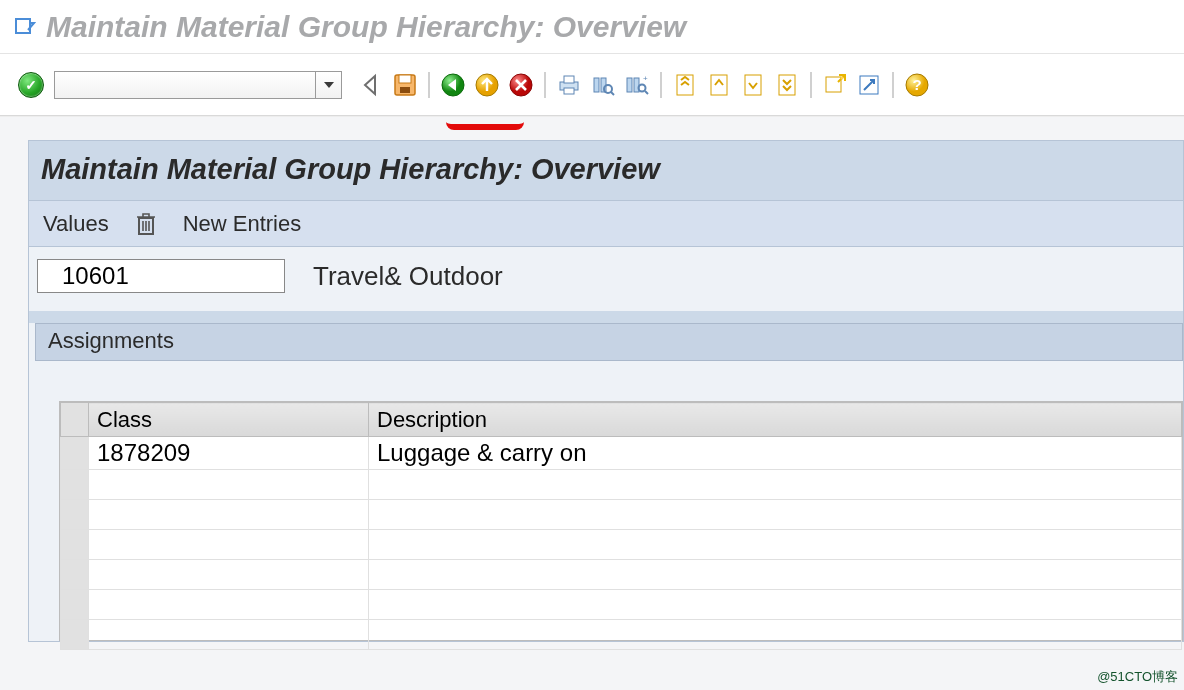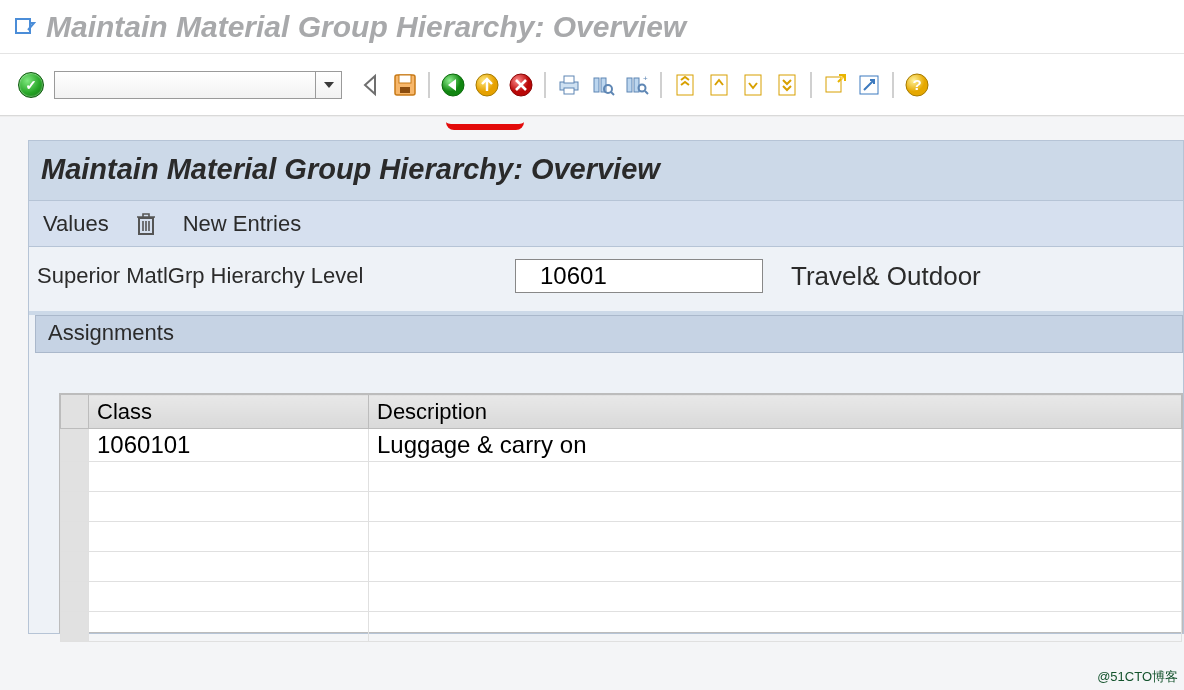--- a/index.html
+++ b/index.html
@@ -18,21 +18,21 @@
   svg { display:block; }
   .content { padding:24px 0 0 28px; }
   .panel { border:1px solid #b6c4d6; background:#ccd9e8; }
   .panel-title { font-size:29px; font-weight:bold; font-style:italic; color:#2a2a2a; padding:12px 16px 14px 12px; }
   .panel-sub { background:#d6e0ef; padding:6px 16px 6px 14px; display:flex; align-items:center; gap:26px; border-top:1px solid #b6c4d6; height:46px; }
   .panel-sub span.txt { font-size:22px; color:#2b2b2b; }
   .field-row { background:#eef2f7; padding:12px 14px 18px 8px; display:flex; align-items:center; gap:10px; border-top:1px solid #b6c4d6; }
   .field-row .lbl { font-size:22px; color:#2b2b2b; width:468px; }
   .field-row input { height:34px; width:248px; font-size:24px; padding:0 24px; border:1px solid #888; background:#fff; font-family:inherit; }
   .field-row .after { font-size:26px; color:#2b2b2b; margin-left:18px; }
-  .assign-hdr { background:#c6d3e4; border:1px solid #aab8cb; margin:4px 0 0 6px; padding:4px 12px 6px 12px; font-size:22px; color:#2b2b2b; width:calc(100% - 6px); }
+  .assign-hdr { background:#c6d3e4; border:1px solid #aab8cb; margin:12px 0 0 6px; padding:4px 12px 6px 12px; font-size:22px; color:#2b2b2b; width:calc(100% - 6px); }
   .tbl-wrap { margin:40px 0 0 30px; background:#fff; border:1px solid #bcbcbc; width:calc(100% - 30px); height:240px; }
   table { border-collapse:collapse; width:100%; }
   th { background:linear-gradient(#e8e8e8,#d9d9d9); border:1px solid #bcbcbc; text-align:left; padding:0 8px; font-weight:normal; font-size:22px; height:34px; }
   td { border:1px solid #e0e0e0; padding:2px 8px; font-size:24px; height:30px; }
   th.selcol, td.selcol { width:28px; background:#e1e1e1; }
   .red-under { position:absolute; top:122px; left:446px; width:78px; height:8px; border-bottom:6px solid #e30a0a; border-radius:0 0 10px 10px; }
   .watermark { position:absolute; right:6px; bottom:4px; font-size:13px; color:#14532d; }
 </style>
 </head>
 <body>
@@ -194,39 +194,38 @@
       <span class="txt">Values</span>
       <span>
         <svg width="22" height="26" viewBox="0 0 22 26">
             <rect x="4" y="7" width="14" height="16" fill="none" stroke="#555" stroke-width="2"></rect>
             <path d="M2 6 L20 6 M8 3 L14 3 L14 6 L8 6 Z M8 10 L8 20 M11 10 L11 20 M14 10 L14 20" fill="none" stroke="#555" stroke-width="1.6"></path>
           </svg>
       </span>
       <span class="txt">New Entries</span>
     </div>
     <div class="field-row">
-      <span class="lbl">Superior MatlGrp Hierarchy Level</span>
       <input type="text" value="10601" style="">
       <span class="after">Travel&amp; Outdoor</span>
     </div>
     <div style="background:#eef2f7; padding:0 0 0 0;">
       <div class="assign-hdr">Assignments</div>
       <div class="tbl-wrap">
         <table>
           <thead>
             <tr>
               <th class="selcol"></th>
               <th style="width:280px">Class</th>
               <th>Description</th>
             </tr>
           </thead>
           <tbody id="tbody">
           <tr>
                 <td class="selcol"></td>
-                <td>1060101</td>
+                <td>1878209</td>
                 <td>Luggage &amp; carry on</td>
               </tr>
               <tr>
                 <td class="selcol"></td>
                 <td></td>
                 <td></td>
               </tr>
               <tr>
                 <td class="selcol"></td>
                 <td></td>

